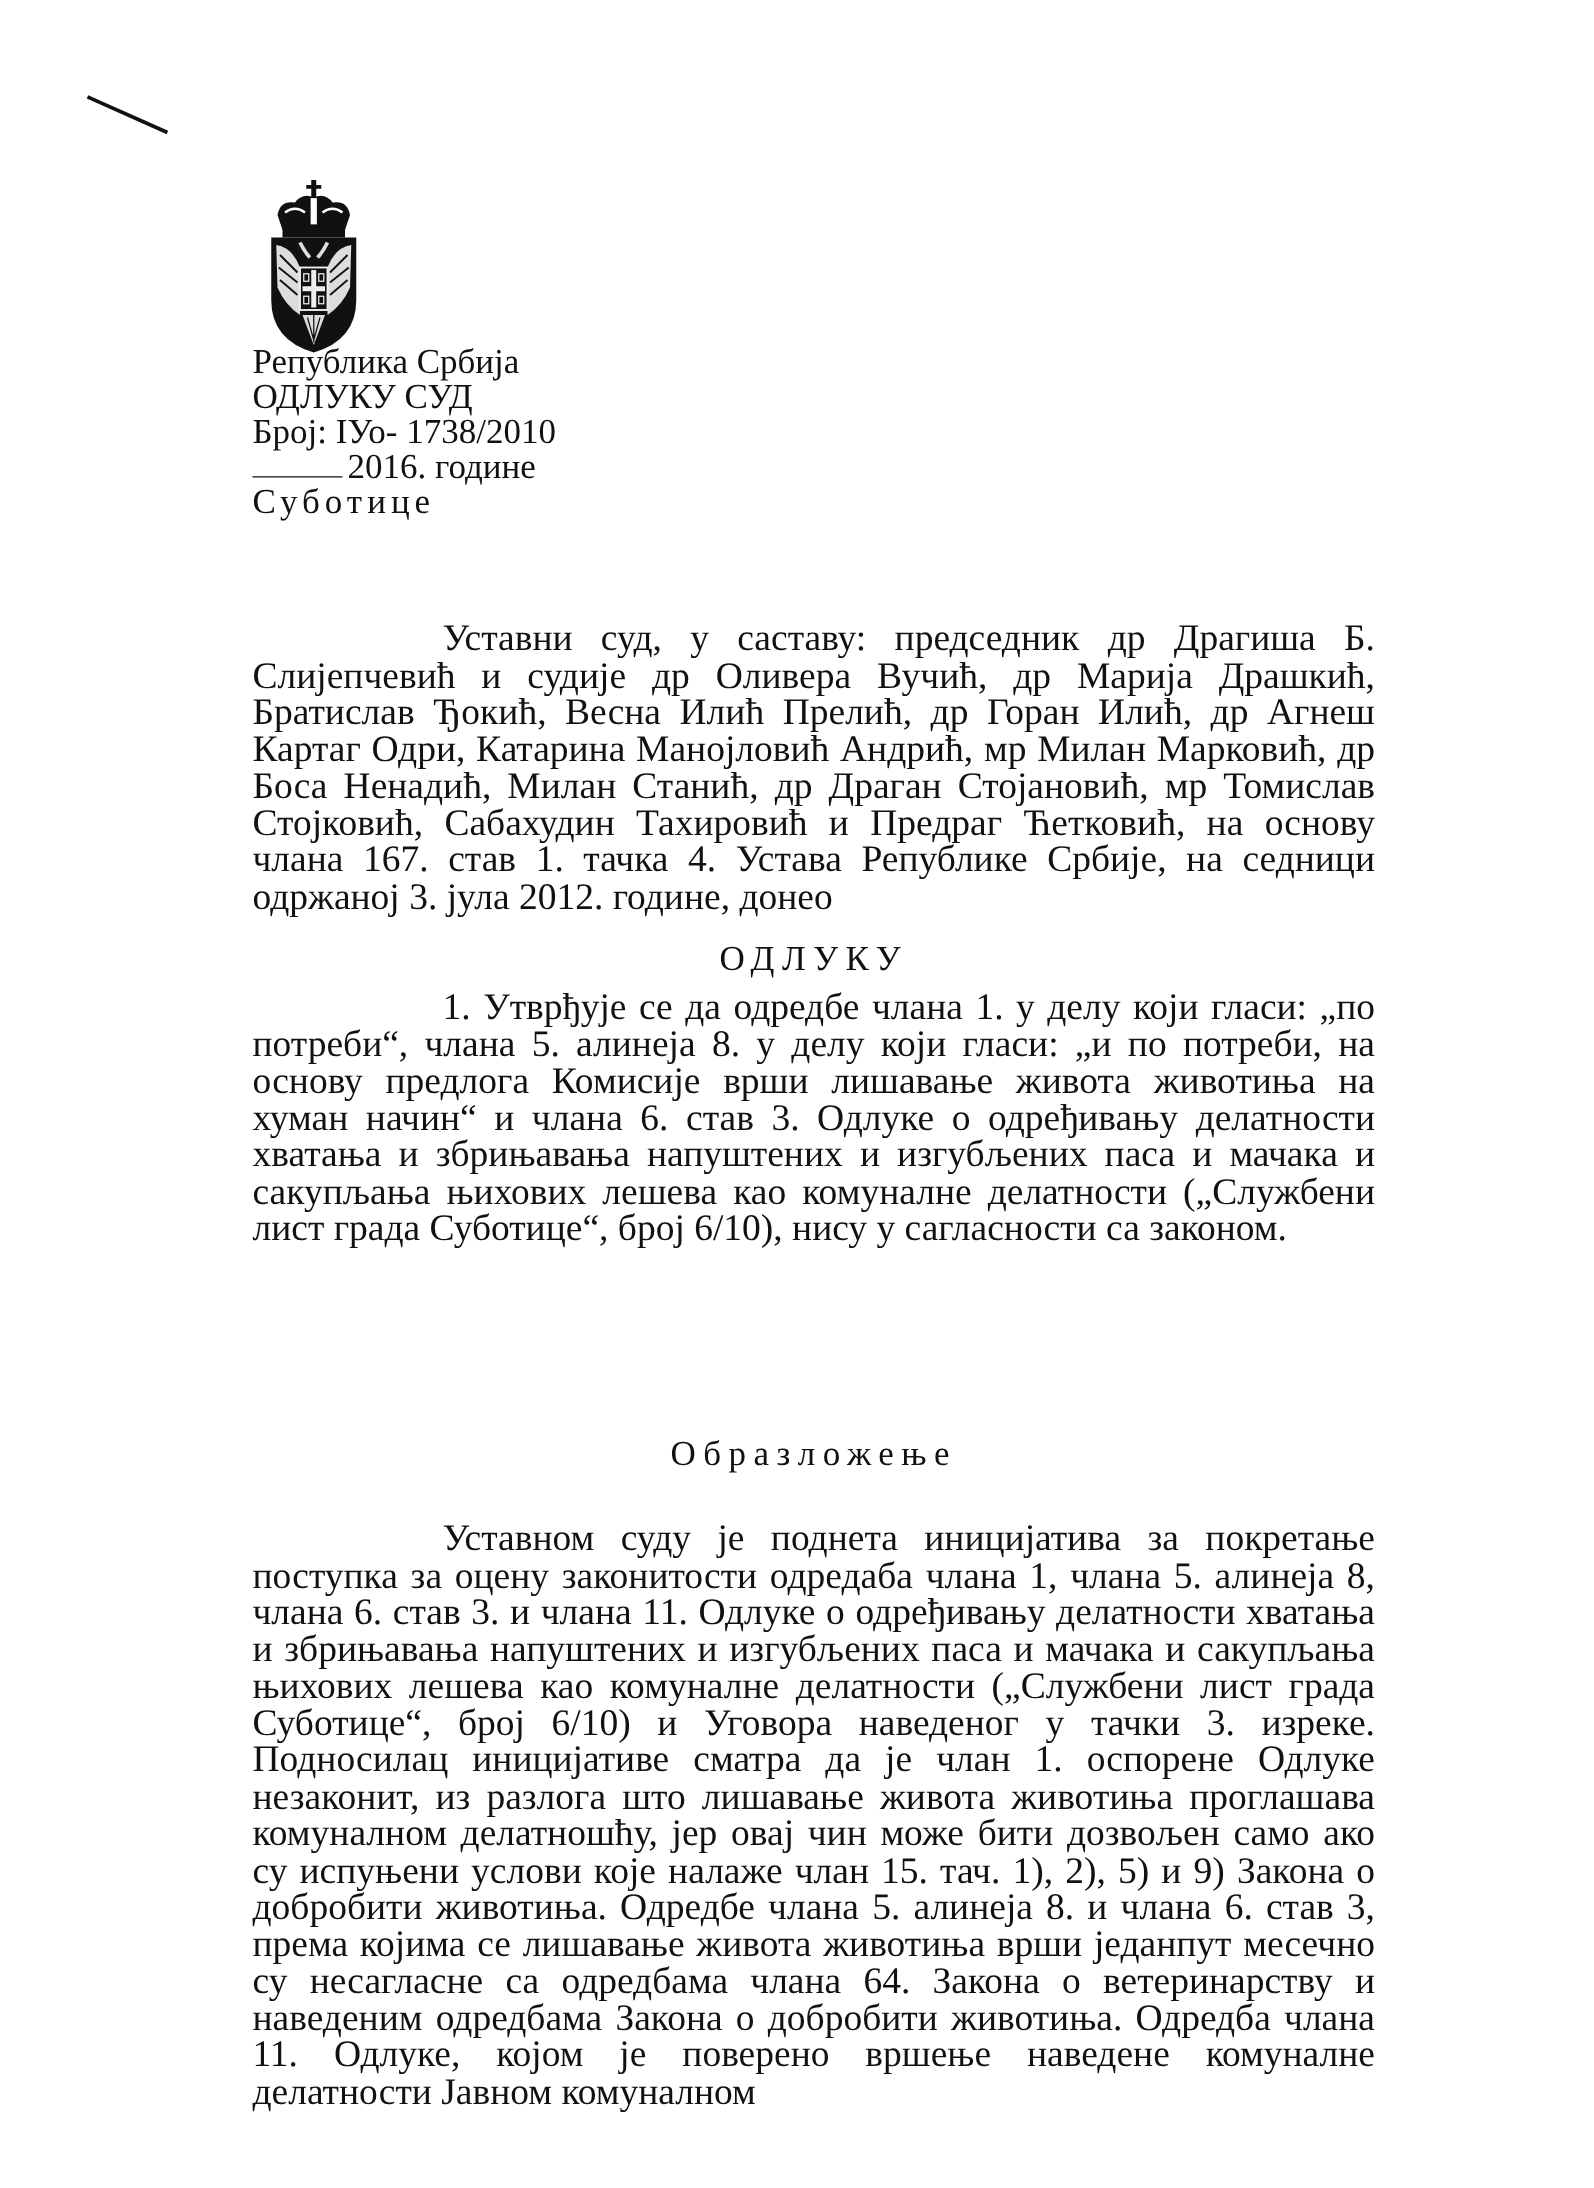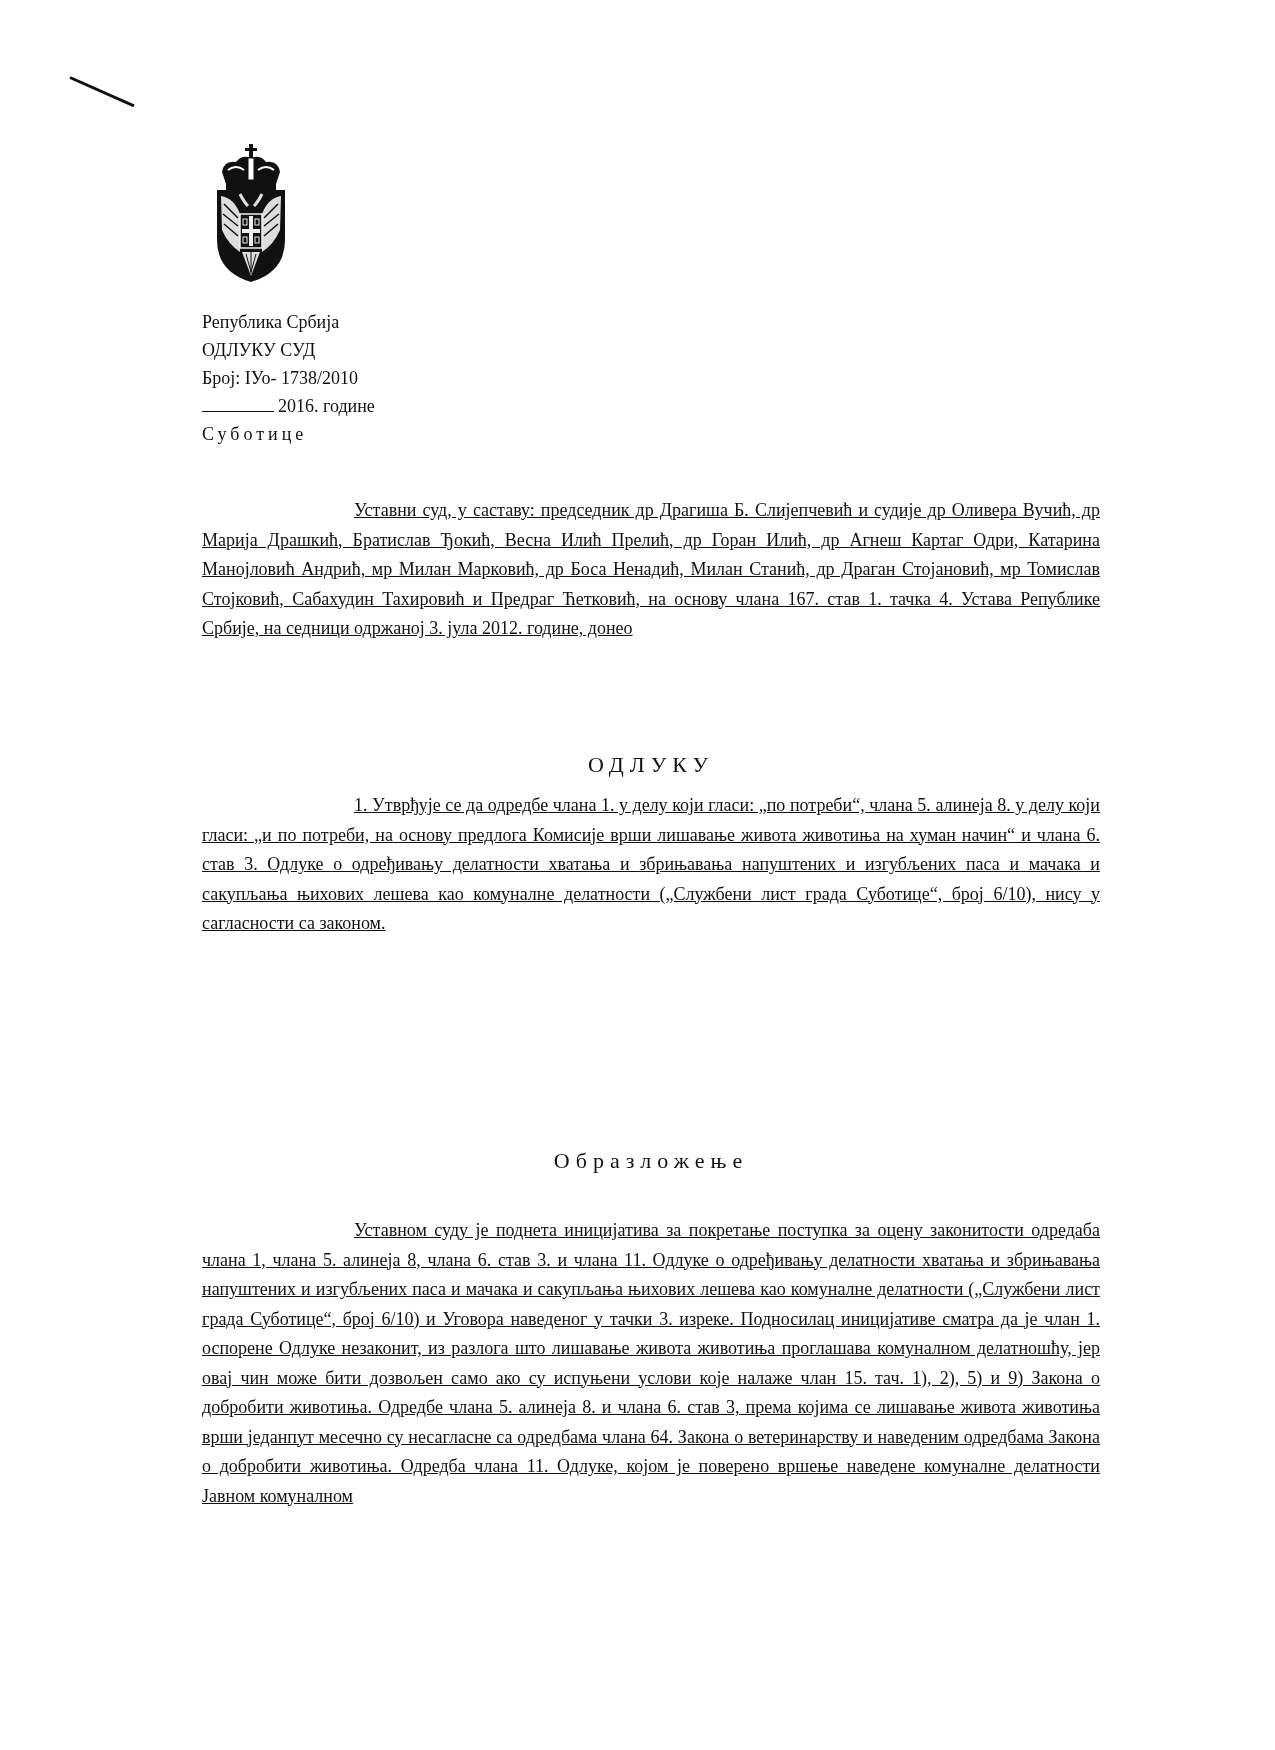--- a/index.html
+++ b/index.html
@@ -28,54 +28,53 @@
     .coat-of-arms {
       position: absolute;
       left: 214px;
       top: 144px;
       width: 74px;
       height: 140px;
     }
     .header-block {
       position: absolute;
       left: 202px;
-      top: 308px;
-      font-size: 18px;
+      top: 276px;
+      font-size: 28px;
       line-height: 28px;
     }
     .header-block div { white-space: nowrap; }
     .spaced { letter-spacing: 4px; }
     .blank-line {
       display: inline-block;
       width: 72px;
       border-bottom: 1.5px solid #111;
       height: 18px;
       vertical-align: baseline;
       margin-right: 4px;
     }
     .body-text {
       position: absolute;
       left: 202px;
       width: 898px;
-      font-size: 18px;
+      font-size: 30px;
       line-height: 29.5px;
       text-align: justify;
-      text-decoration: underline;
     }
     .body-text p {
       margin: 0;
       text-indent: 152px;
     }
     .intro { top: 496px; }
     .heading {
       position: absolute;
       left: 202px;
       width: 898px;
       text-align: center;
-      font-size: 22px;
+      font-size: 28px;
       letter-spacing: 6px;
     }
     .heading-decision { top: 752px; }
     .heading-reasoning { top: 1148px; }
     .decision { top: 791px; }
     .reasoning { top: 1216px; }
   </style>
 </head>
 <body>
 

